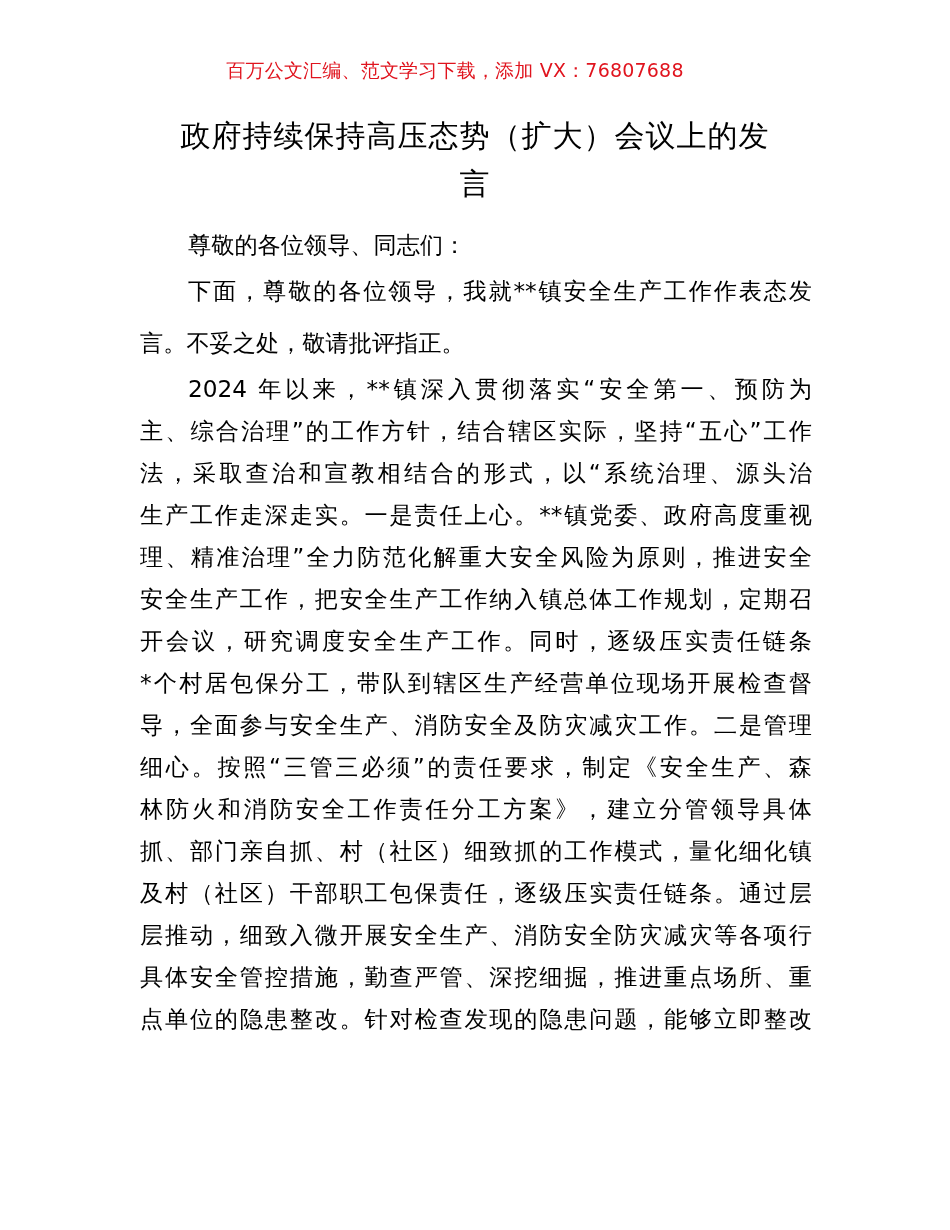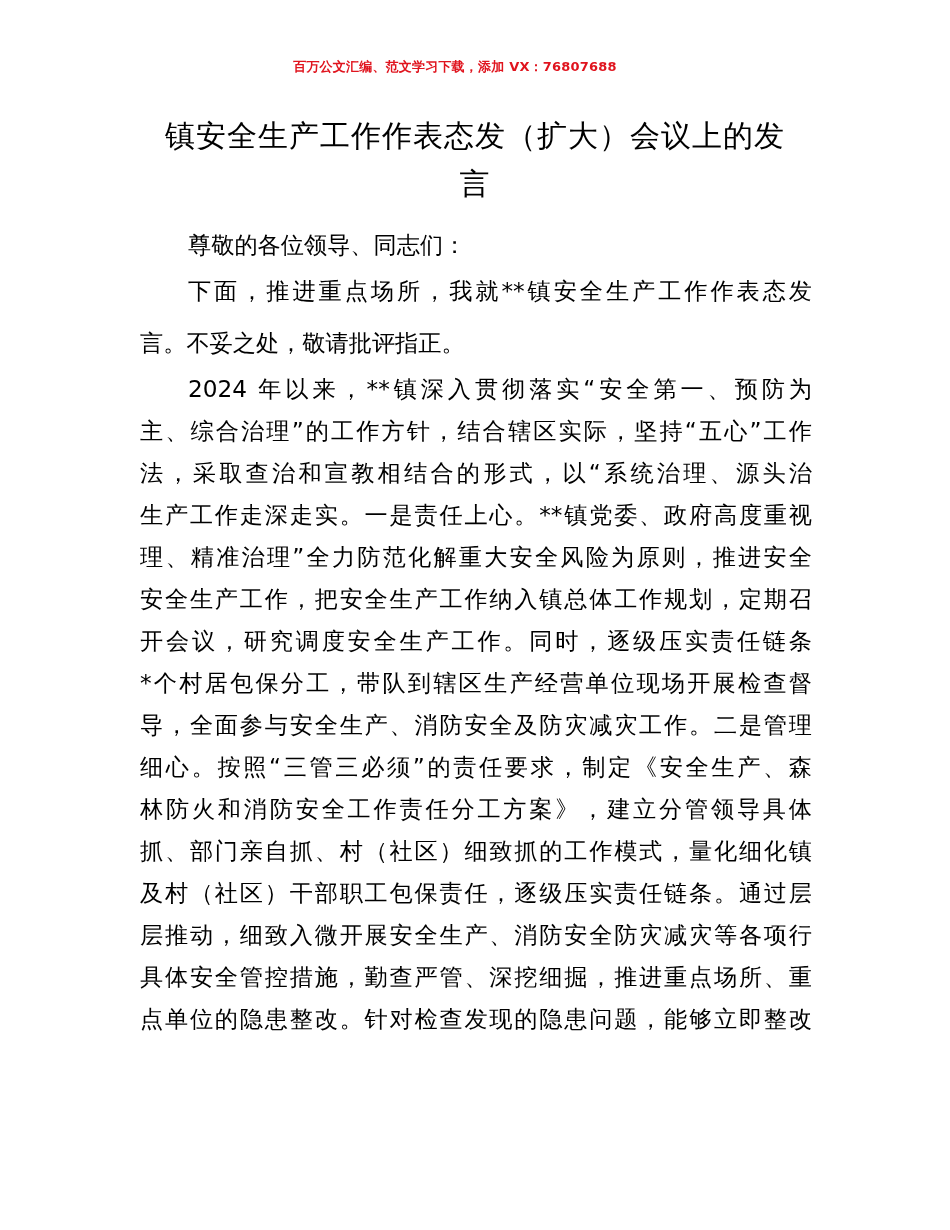--- a/index.html
+++ b/index.html
@@ -1,43 +1,43 @@
 <!DOCTYPE html>
 <html><head>
   <meta charset="utf-8">
   <style>
     html, body { margin:0; padding:0; background:#ffffff; }
     body { width:950px; height:1230px; position:relative; overflow:hidden;
       font-family:"DejaVu Sans","Liberation Sans",sans-serif; color:#000; }
     .watermark { position:absolute; top:58px; left:0; width:910px; text-align:center;
-      font-size:13px; color:#e0141e; letter-spacing:0.2px;font-weight:bold; }
+      font-size:19px; color:#e0141e; letter-spacing:0.2px; }
     .title { position:absolute; top:112px; left:140px; width:670px; text-align:center;
       font-size:30px; line-height:48px; letter-spacing:1px; }
     .body { position:absolute; top:214px; left:140px; width:672px; font-size:23.2px;
       line-height:42px; }
     .line { white-space:nowrap; height:42px; text-align:justify; text-align-last:justify; }
     .line.last { text-align-last:left;margin-top:10px; }
     .indent { padding-left:48px; }
     .para-gap { height:4px; }
   </style>
 </head>
 <body>
 
 <div class="watermark">百万公文汇编、范文学习下载，添加 VX：76807688</div>
 
 <div class="title">
-  <div>镇安全生产工作作表态发（扩大）会议上的发</div>
+  <div>政府持续保持高压态势（扩大）会议上的发</div>
   <div>言</div>
 </div>
 
 <div class="body">
   <div class="line last indent">尊敬的各位领导、同志们：</div>
   <div class="para-gap"></div>
   <div>
-    <div class="line indent">下面，推进重点场所，我就**镇安全生产工作作表态发</div>
+    <div class="line indent">下面，尊敬的各位领导，我就**镇安全生产工作作表态发</div>
     <div class="line last">言。不妥之处，敬请批评指正。</div>
   </div>
   <div class="para-gap"></div>
   <div>
     <div class="line indent">2024 年以来，**镇深入贯彻落实“安全第一、预防为</div>
     <div class="line">主、综合治理”的工作方针，结合辖区实际，坚持“五心”工作</div>
     <div class="line">法，采取查治和宣教相结合的形式，以“系统治理、源头治</div>
     <div class="line">生产工作走深走实。一是责任上心。**镇党委、政府高度重视</div>
     <div class="line">理、精准治理”全力防范化解重大安全风险为原则，推进安全</div>
     <div class="line">安全生产工作，把安全生产工作纳入镇总体工作规划，定期召</div>

